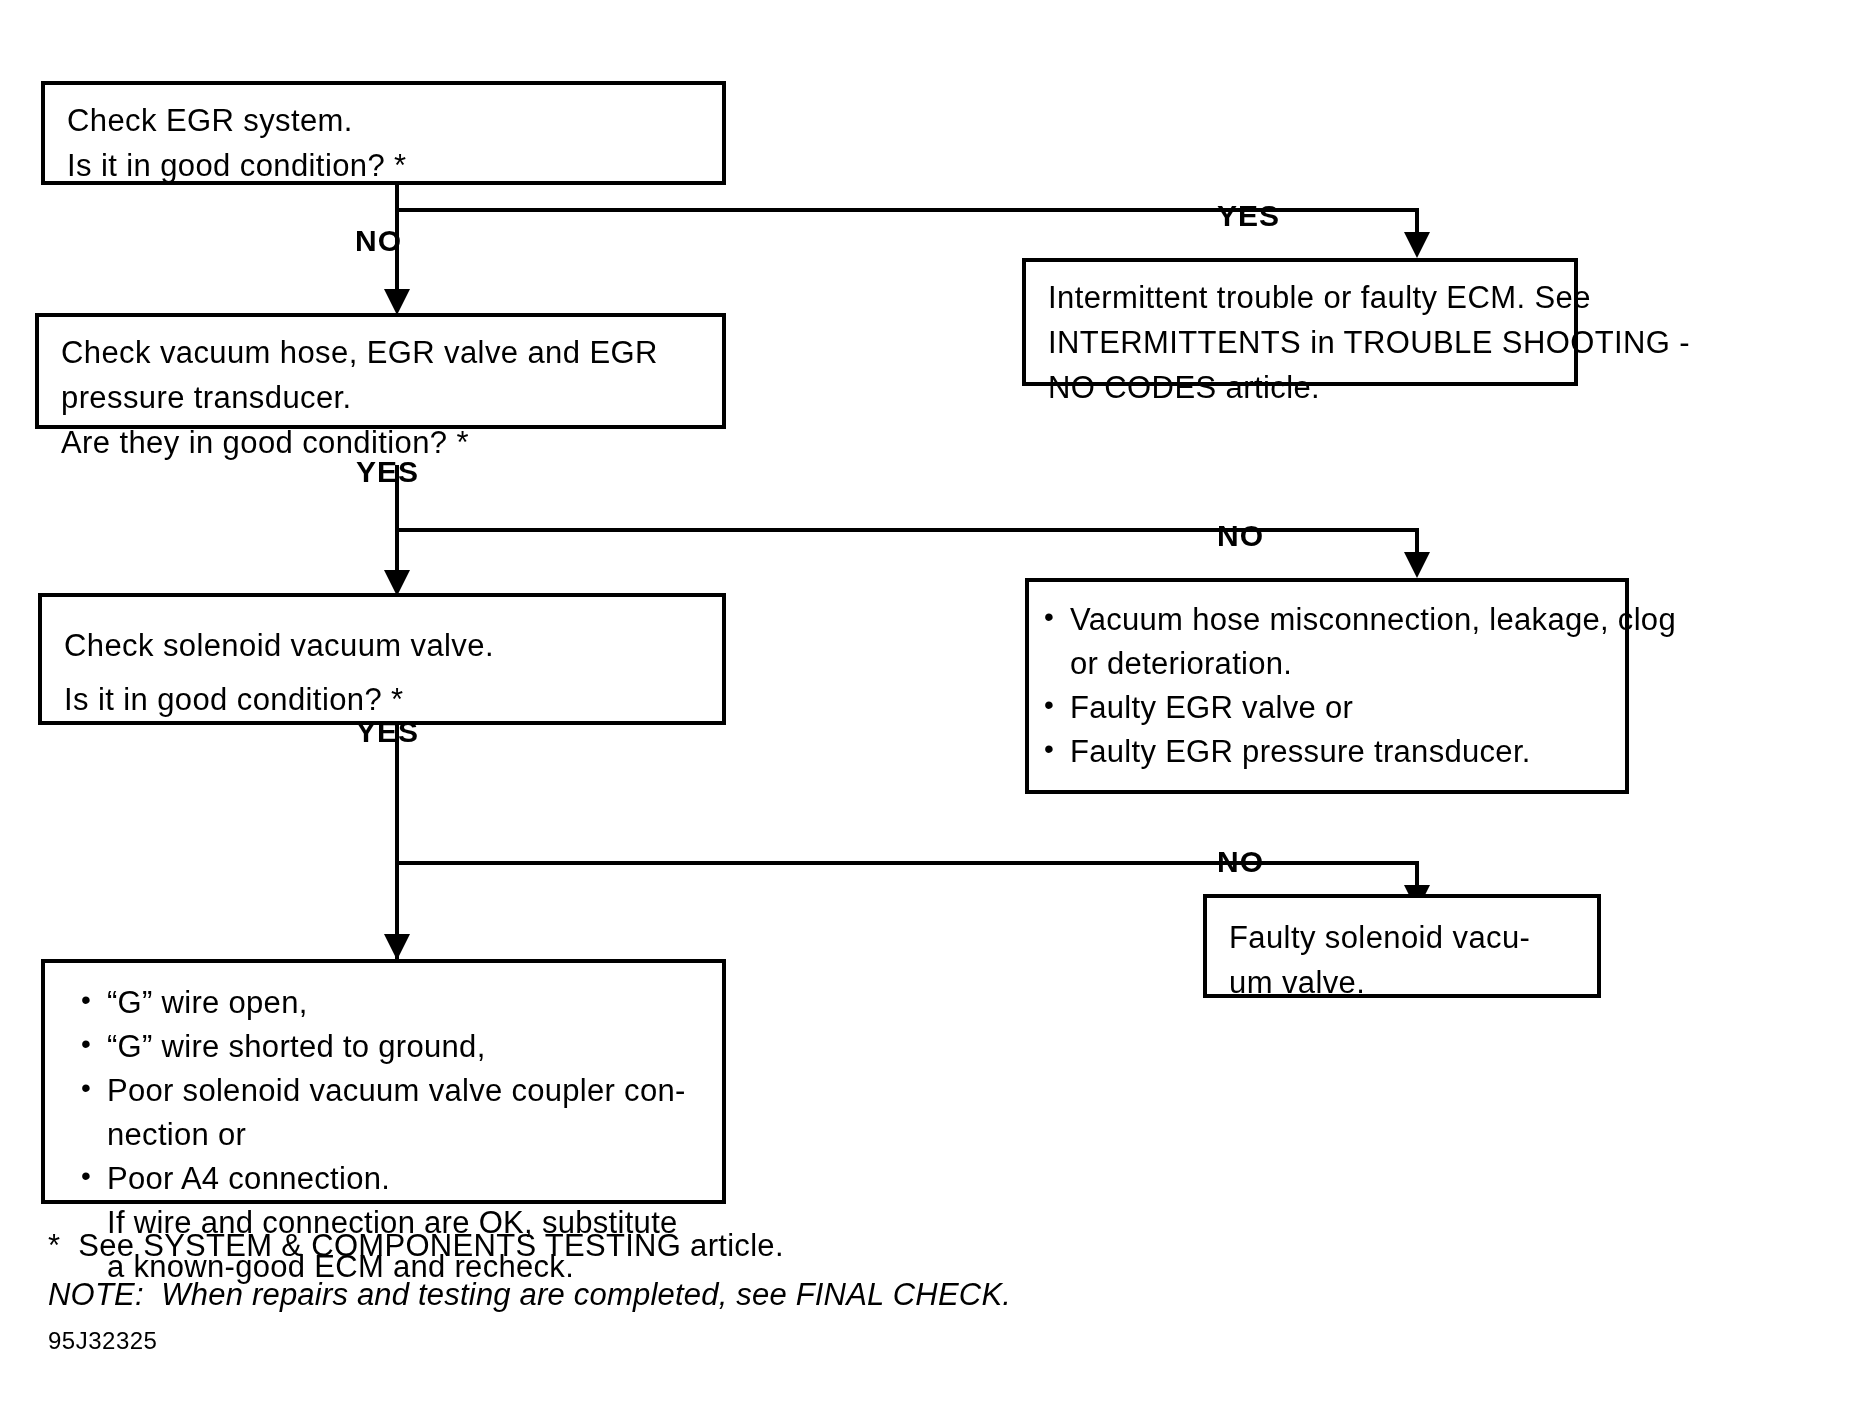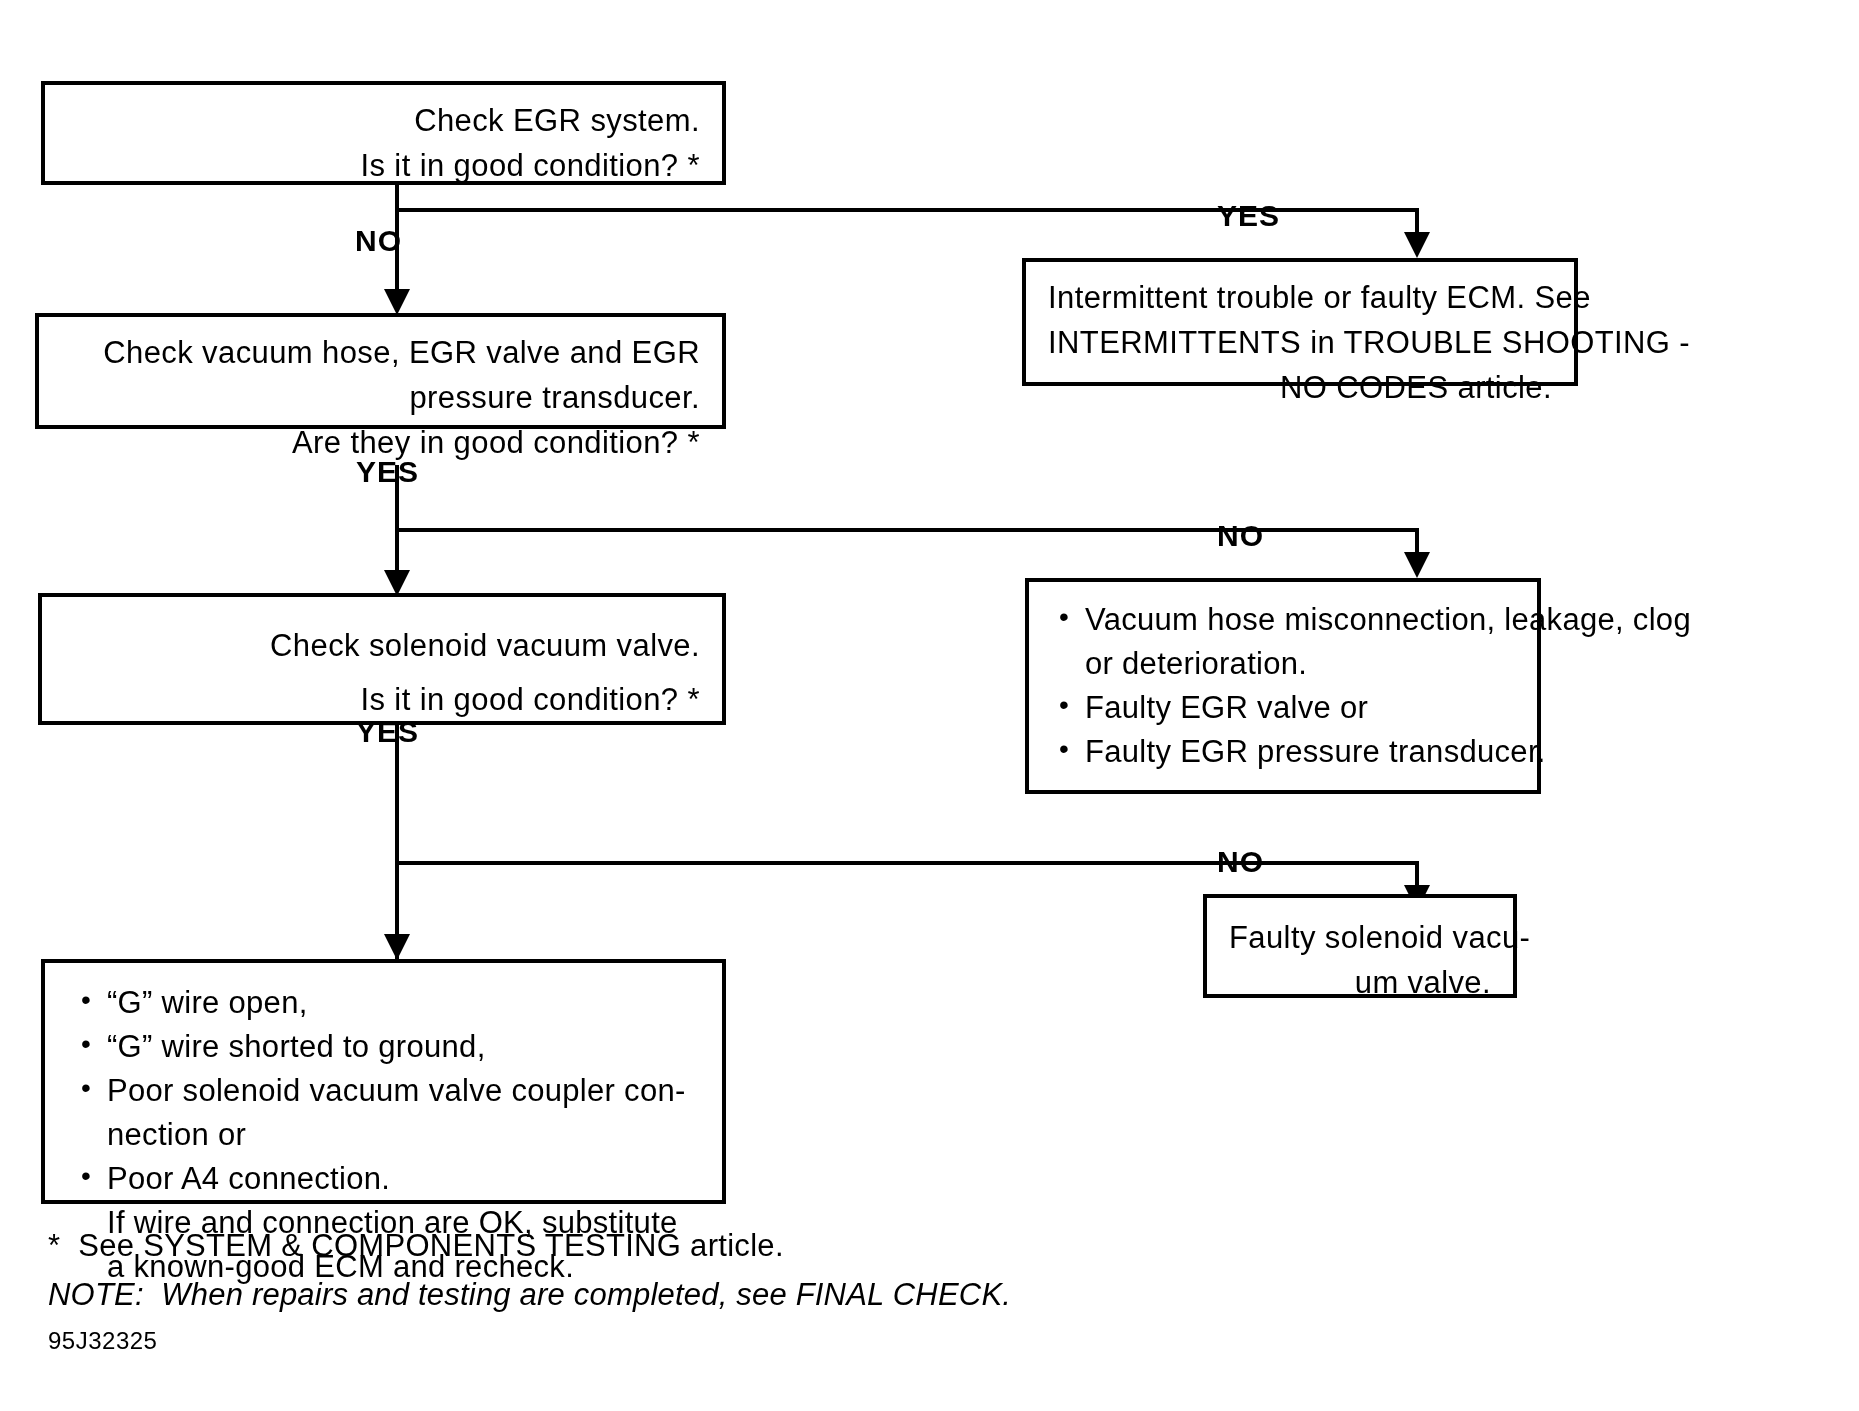--- a/index.html
+++ b/index.html
@@ -25,21 +25,20 @@
     box-sizing: border-box;
     border: 4px solid #000000;
     background: #ffffff;
     padding: 14px 22px;
   }
   .box .line {
     font-size: 31px;
     line-height: 1.45;
     white-space: pre;
     letter-spacing: 0.4px;
-    text-align: right;
   }
   .box .line.spaced {
     line-height: 1.75;
   }
 
   
   .blist {
     margin: 0;
     padding: 0;
     list-style: none;
@@ -146,21 +145,21 @@
 
   <div class="vline" style="left:395px; top:465px; width:4px; height:127px;"></div>
   <div class="arrow" style="left:384px; top:570px;"></div>
   <div class="branch-label" style="left:356px; top:455px;">YES</div>
 
   <div class="hline" style="left:395px; top:528px; width:1024px; height:4px;"></div>
   <div class="vline" style="left:1415px; top:528px; width:4px; height:45px;"></div>
   <div class="arrow" style="left:1404px; top:552px;"></div>
   <div class="branch-label" style="left:1217px; top:519px;">NO</div>
 
-  <div class="box" style="left:1025px; top:578px; width:516px; height:216px; padding:16px 26px;">
+  <div class="box" style="left:1025px; top:578px; width:604px; height:216px; padding:16px 11px;">
     <ul class="blist">
       <li class="bulleted">Vacuum hose misconnection, leakage, clog</li>
       <li class="cont">or deterioration.</li>
       <li class="bulleted">Faulty EGR valve or</li>
       <li class="bulleted">Faulty EGR pressure transducer.</li>
     </ul>
   </div>
 
   <div class="box" style="left:38px; top:593px; width:688px; height:132px; padding:22px 22px;">
     <div class="line spaced">Check solenoid vacuum valve.</div>
@@ -169,21 +168,21 @@
 
   <div class="vline" style="left:395px; top:725px; width:4px; height:235px;"></div>
   <div class="arrow" style="left:384px; top:934px;"></div>
   <div class="branch-label" style="left:356px; top:715px;">YES</div>
 
   <div class="hline" style="left:395px; top:861px; width:1024px; height:4px;"></div>
   <div class="vline" style="left:1415px; top:861px; width:4px; height:45px;"></div>
   <div class="arrow" style="left:1404px; top:885px;"></div>
   <div class="branch-label" style="left:1217px; top:845px;">NO</div>
 
-  <div class="box" style="left:1203px; top:894px; width:314px; height:104px; padding:18px 22px;">
+  <div class="box" style="left:1203px; top:894px; width:398px; height:104px; padding:18px 22px;">
     <div class="line">Faulty solenoid vacu-</div>
     <div class="line">um valve.</div>
   </div>
 
   <div class="box" style="left:41px; top:959px; width:685px; height:245px; padding:18px 32px;">
     <ul class="blist">
       <li class="bulleted">“G” wire open,</li>
       <li class="bulleted">“G” wire shorted to ground,</li>
       <li class="bulleted">Poor solenoid vacuum valve coupler con-</li>
       <li class="cont">nection or</li>

